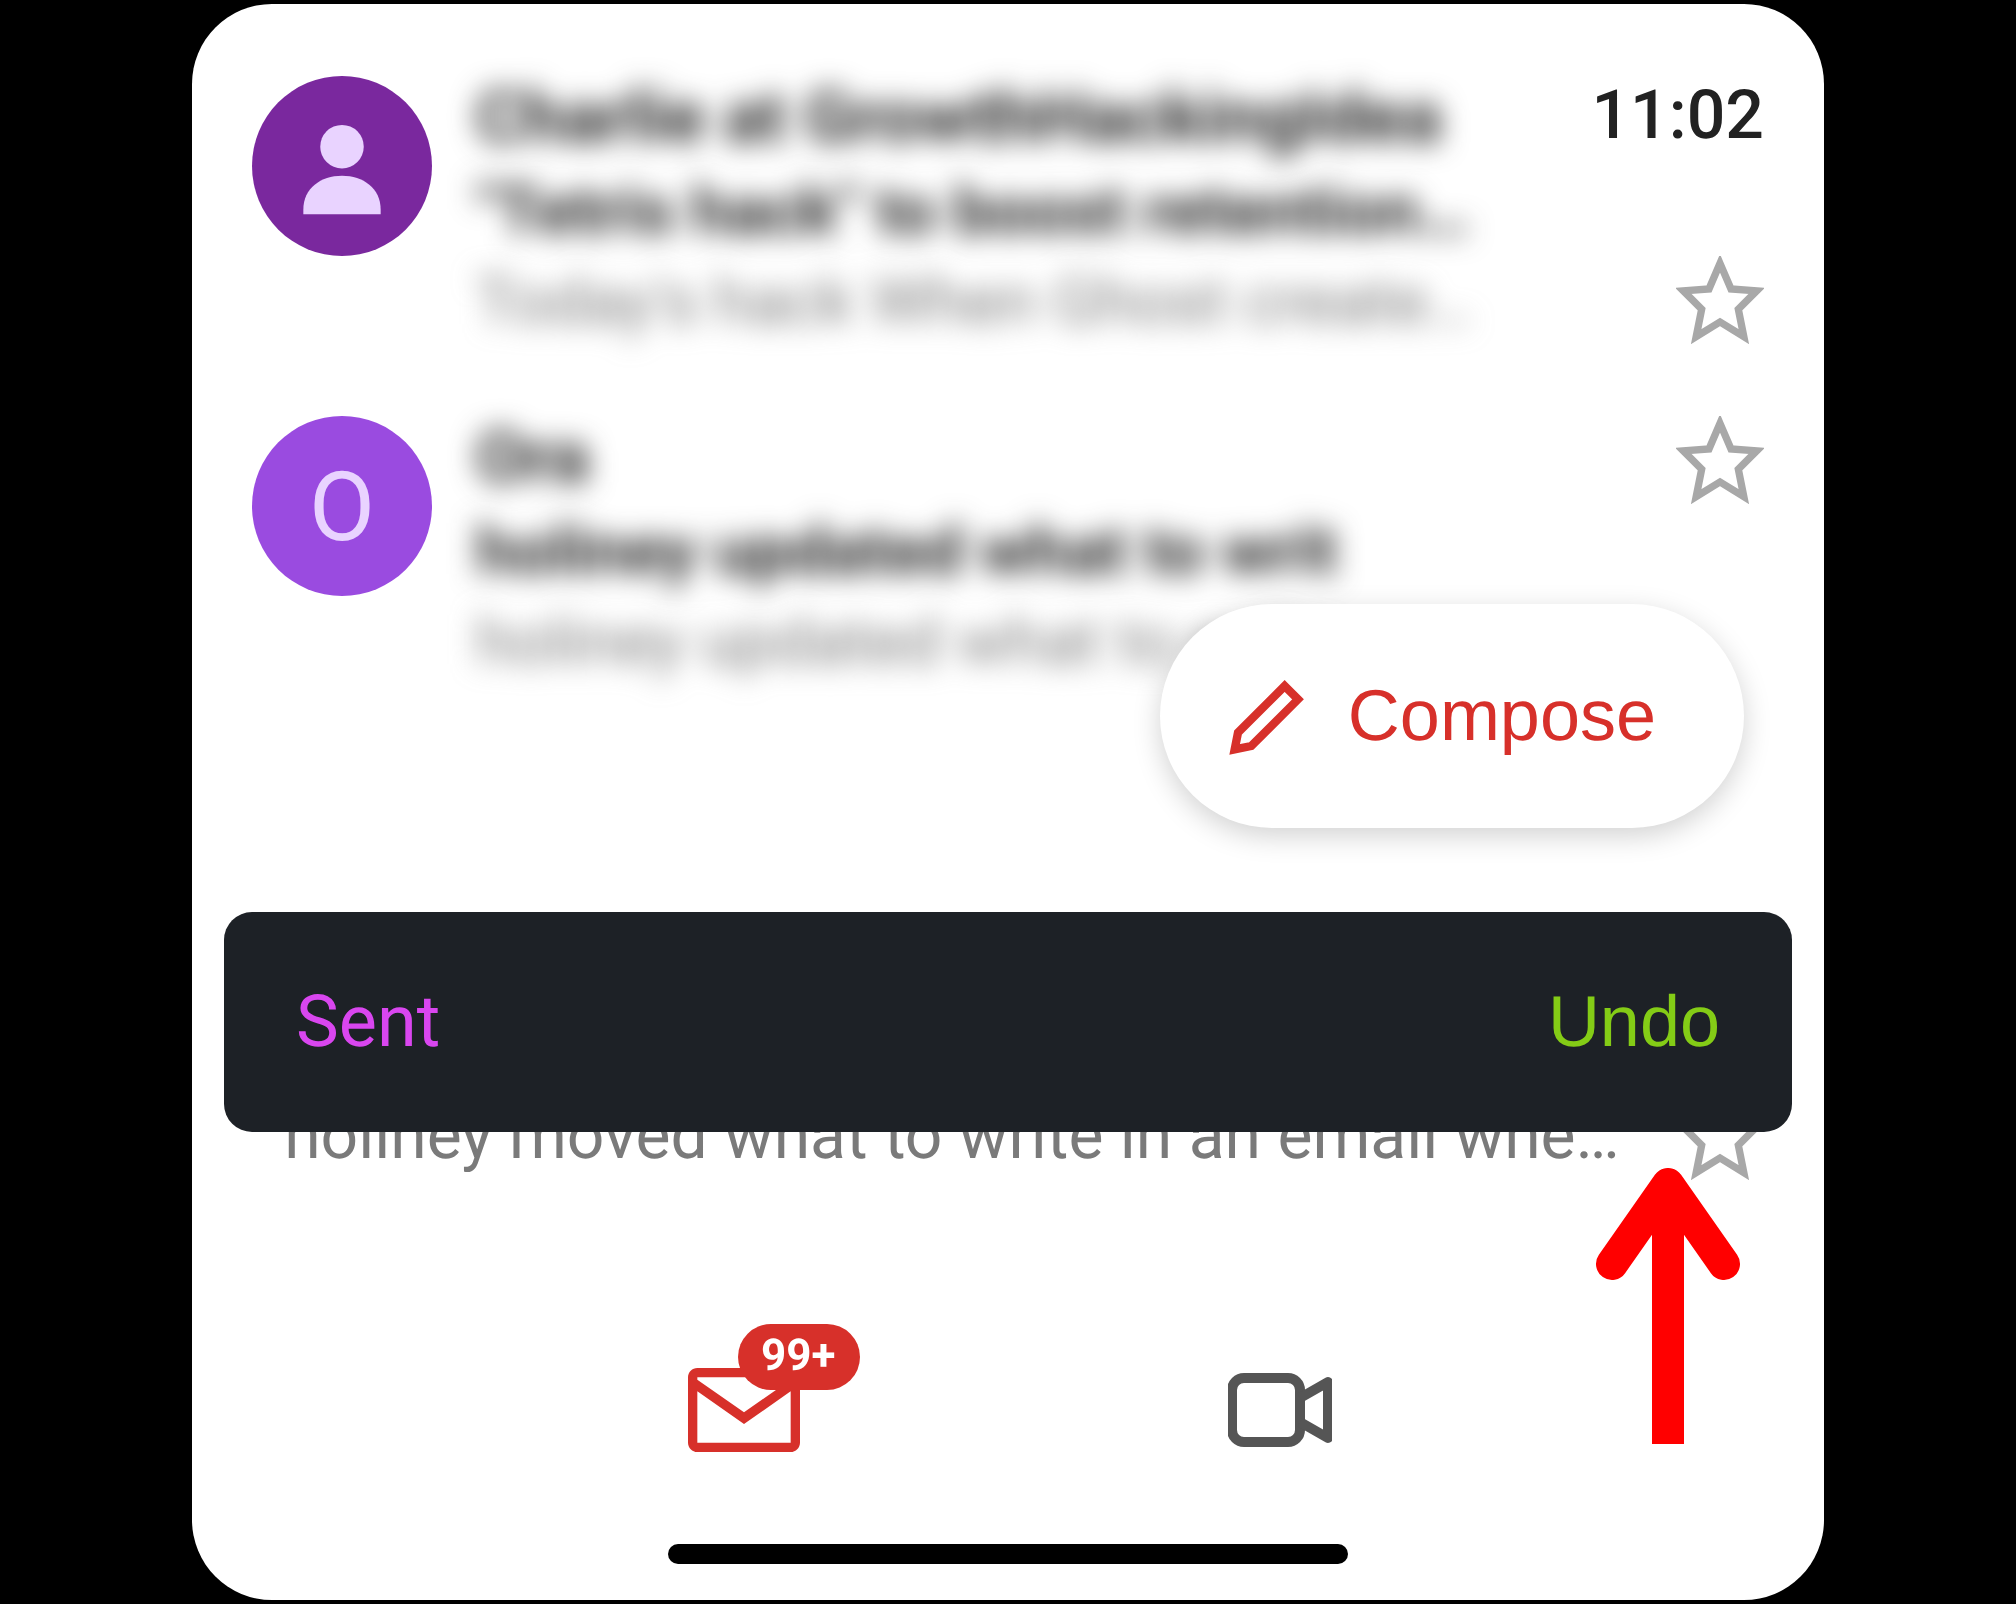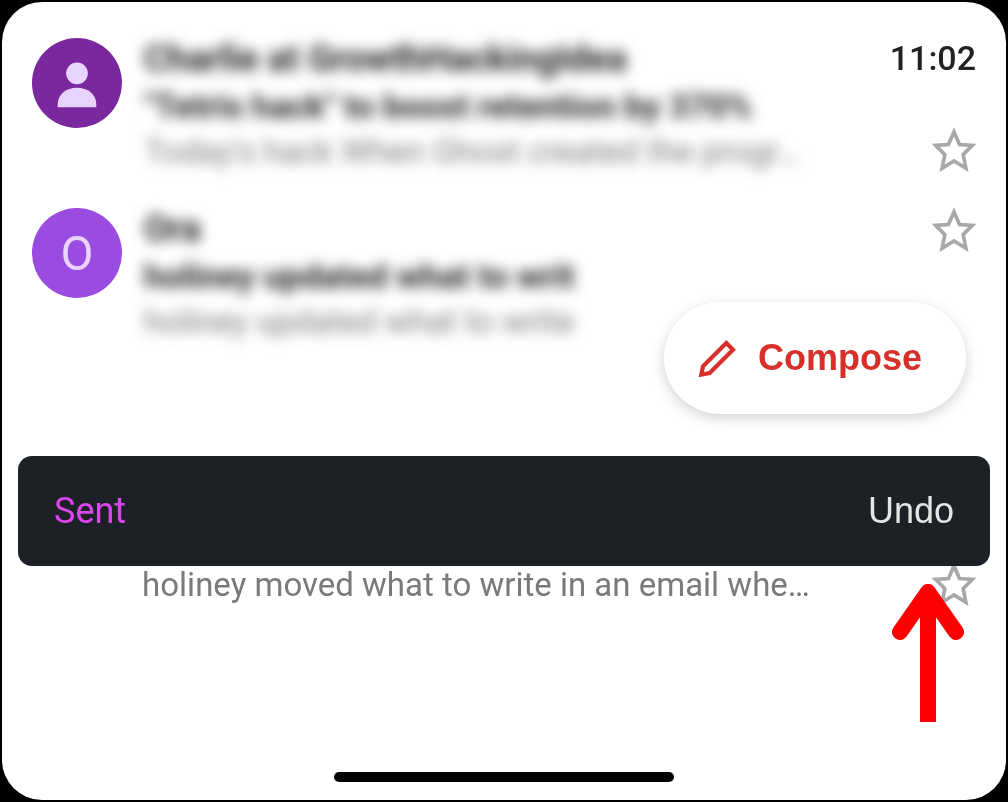--- a/index.html
+++ b/index.html
@@ -5,21 +5,21 @@
   * { box-sizing: border-box; margin: 0; padding: 0; }
   html, body { width: 1008px; height: 802px; }
   body {
     font-family: -apple-system, BlinkMacSystemFont, "Segoe UI", Roboto, Helvetica, Arial, sans-serif;
     background: #000;
     display: flex;
     align-items: center;
     justify-content: center;
   }
   .screen {
-    width: 1004px;
+    width: 816px;
     height: 798px;
     background: #fff;
     border-radius: 40px;
     position: relative;
     overflow: hidden;
   }
   .email-list {
     padding: 20px 0 0 0;
   }
   .email-row {
@@ -59,21 +59,21 @@
     gap: 50px;
   }
   .time { font-size: 34px; color: #222; font-weight: 500; }
   .star { width: 44px; height: 44px; color: #a8a8a8; }
 
   
   .partial-row {
     position: absolute;
     left: 30px;
     right: 30px;
-    top: 560px;
+    top: 544px;
     display: flex;
     align-items: center;
     gap: 12px;
   }
   .partial-text {
     flex: 1 1 auto;
     font-size: 33px;
     color: #7a7a7a;
     white-space: nowrap;
     overflow: hidden;
@@ -89,40 +89,40 @@
     top: 454px;
     height: 110px;
     background: #1d2126;
     border-radius: 14px;
     display: flex;
     align-items: center;
     justify-content: space-between;
     padding: 0 36px;
   }
   .toast-msg { color: #d946ef; font-size: 36px; }
-  .toast-undo { color: #e5e5e5; font-size: 36px; font-weight: 500; background: none; border: none; cursor: pointer; }
+  .toast-undo { color: #84cc16; font-size: 36px; font-weight: 500; background: none; border: none; cursor: pointer; }
 
   
   .compose {
     position: absolute;
     right: 40px;
     top: 300px;
     background: #fff;
     border-radius: 56px;
     height: 112px;
     padding: 0 44px 0 34px;
     display: flex;
     align-items: center;
     gap: 20px;
     box-shadow: 0 4px 14px rgba(0,0,0,0.18);
     border: none;
     cursor: pointer;
   }
   .compose-icon { width: 40px; height: 40px; color: #d7302a; }
-  .compose-label { color: #d7302a; font-size: 36px; font-weight: 700; }
+  .compose-label { color: #d7302a; font-size: 36px; font-weight: 400; }
 
   
   .bottom-bar {
     position: absolute;
     left: 0; right: 0;
     bottom: 40px;
     height: 110px;
     display: flex;
     align-items: center;
     justify-content: space-around;
@@ -222,20 +222,34 @@
     <button class="toast-undo">Undo</button>
   </div>
 
   <button class="compose">
     <svg class="compose-icon" viewBox="0 0 24 24" fill="none" stroke="currentColor" stroke-width="2.5" stroke-linecap="round">
         <path d="M17 3l4 4L7 21l-5 1 1-5L17 3z"></path>
       </svg>
     <span class="compose-label">Compose</span>
   </button>
 
+  <div class="bottom-bar">
+    <div class="mail-tab">
+      <svg class="mail-icon" viewBox="0 0 24 18" fill="currentColor">
+          <path d="M2 0h20c1.1 0 2 .9 2 2v14c0 1.1-.9 2-2 2H2c-1.1 0-2-.9-2-2V2C0 .9.9 0 2 0zm0 2v.5l10 7 10-7V2H2zm0 3v11h20V5l-10 7L2 5z"></path>
+        </svg>
+      <span class="badge">99+</span>
+    </div>
+    <div class="meet-tab">
+      <svg class="cam-icon" viewBox="0 0 26 18" fill="none" stroke="currentColor" stroke-width="2.5" stroke-linejoin="round">
+          <rect x="1" y="1" width="17" height="16" rx="3"></rect>
+          <path d="M18 6l7-4v14l-7-4"></path>
+        </svg>
+    </div>
+  </div>
 
   <div class="home-indicator"></div>
 
   <svg class="arrow" viewBox="0 0 80 140">
     <path d="M40 140 V30 M40 10 L12 50 M40 10 L68 50" stroke="#ff0000" stroke-width="16" fill="none" stroke-linecap="round"></path>
   </svg>
 
 </div>
 
 </body></html>

